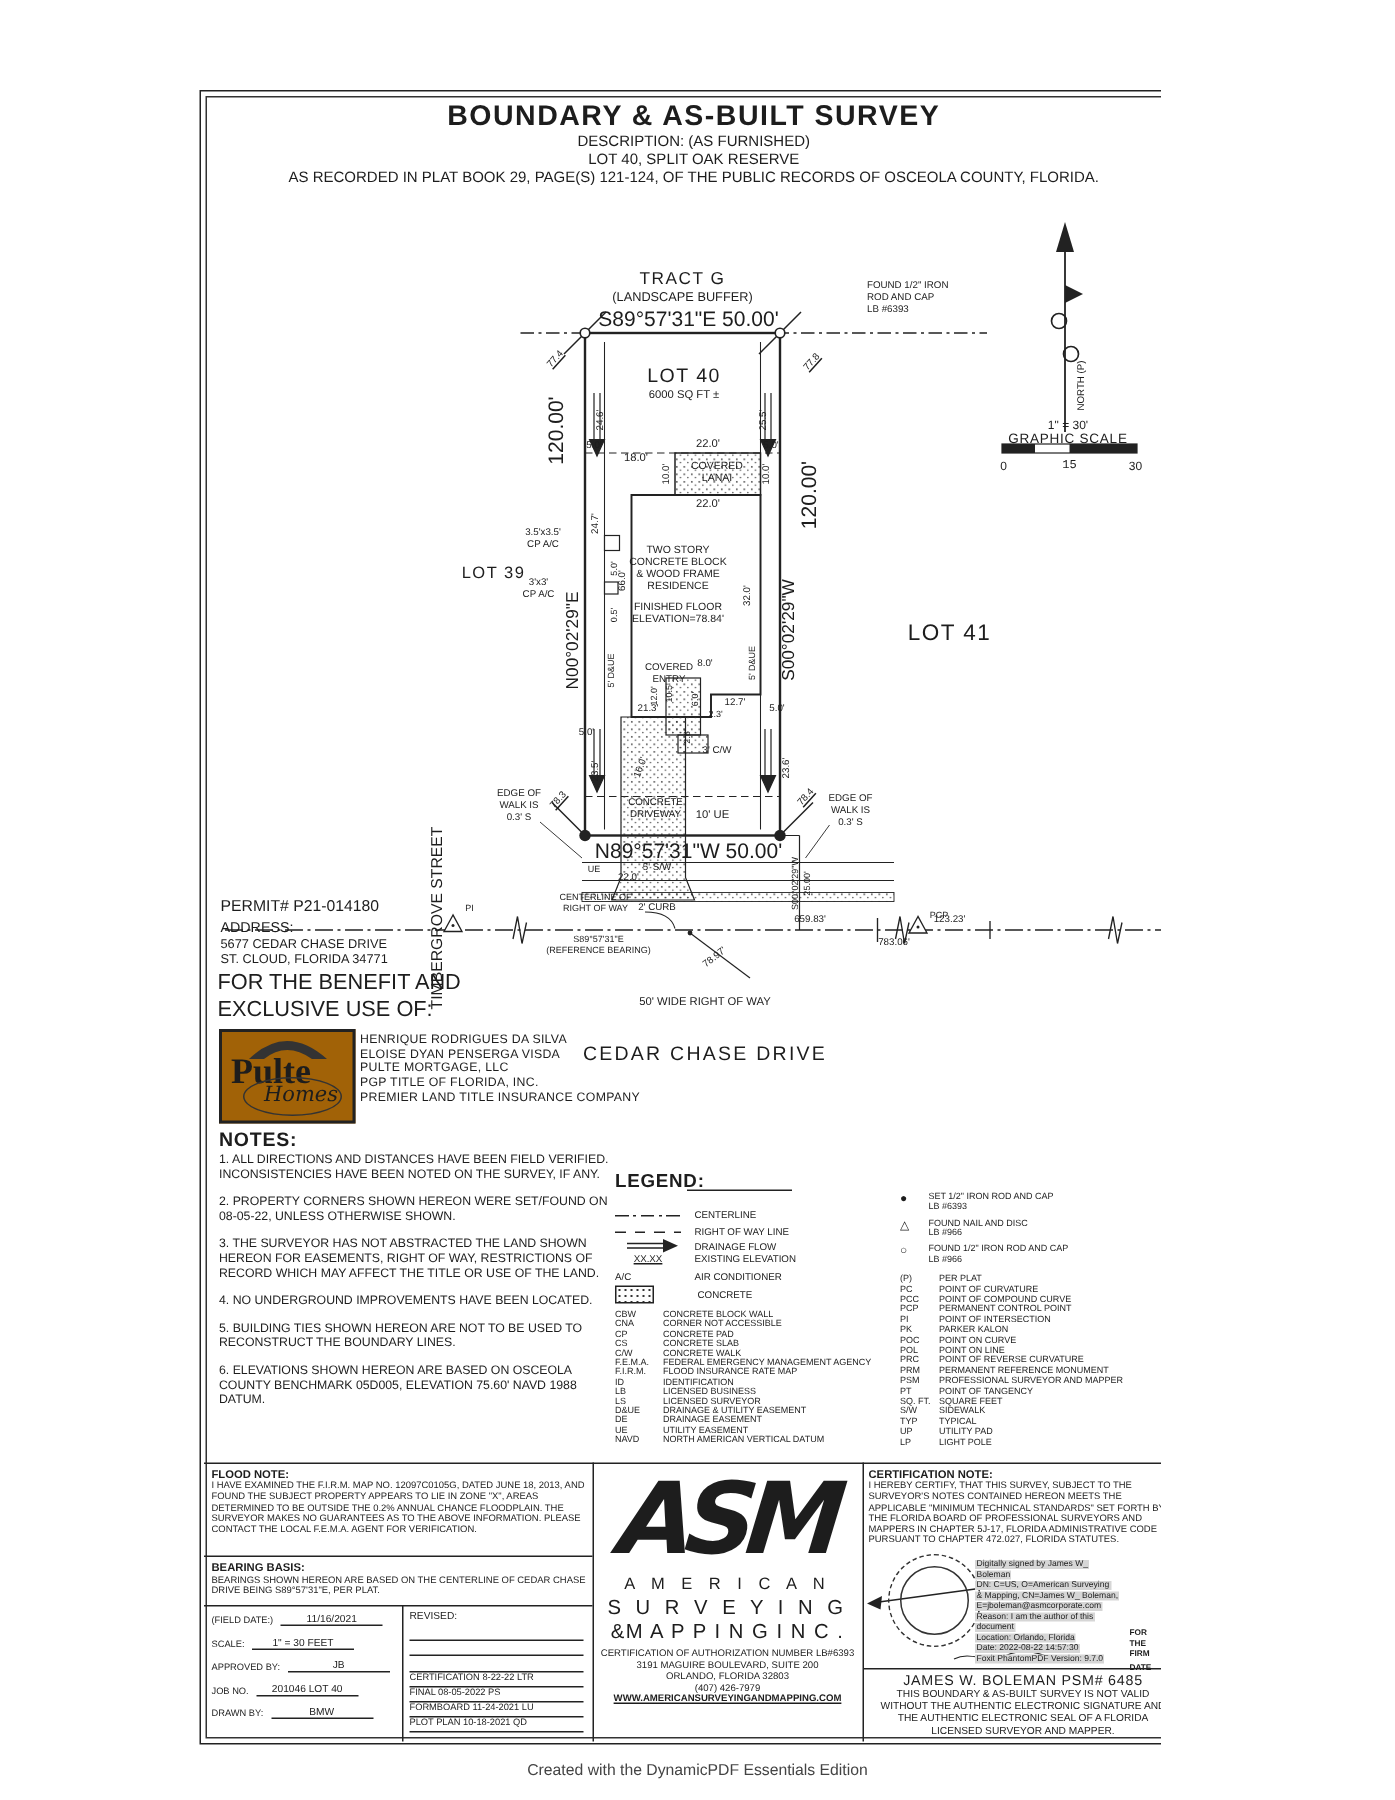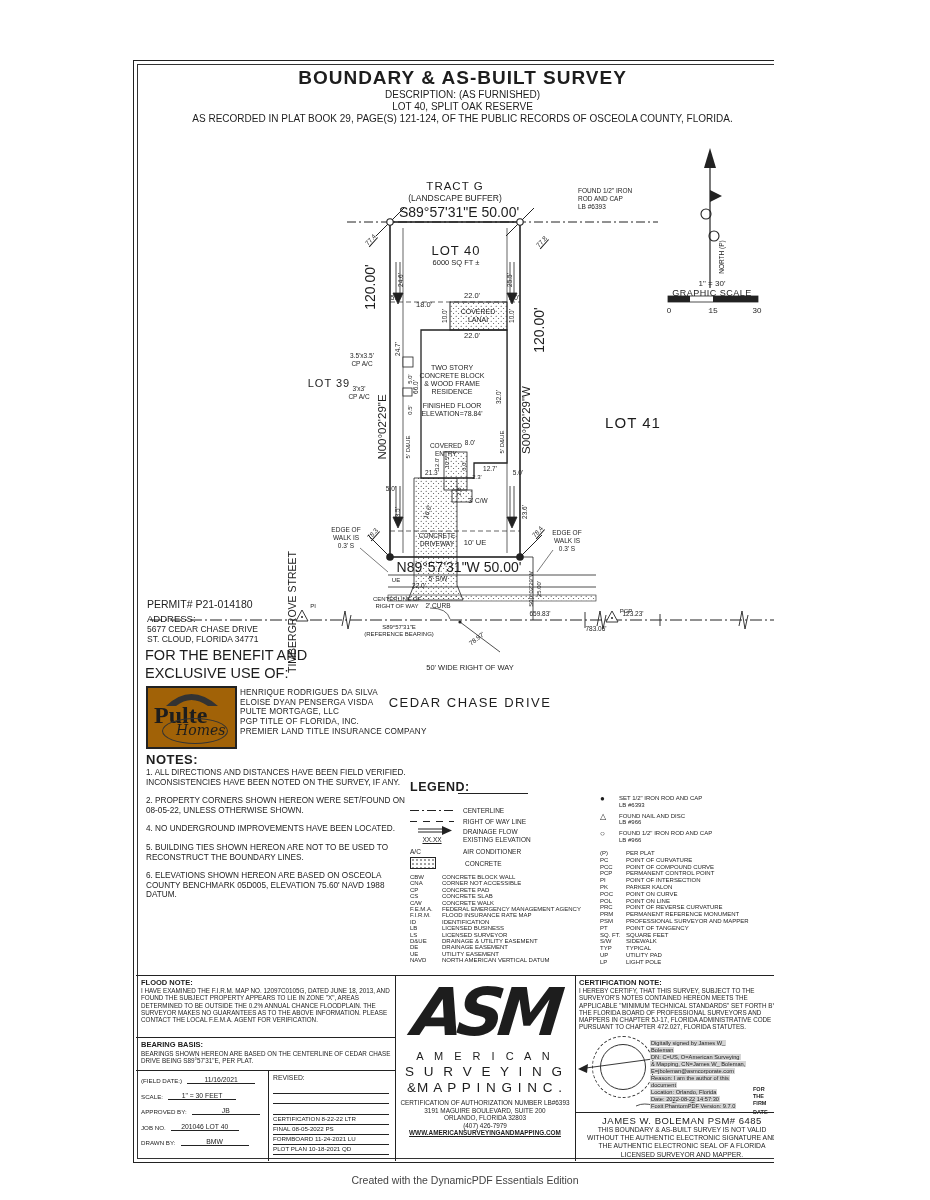--- a/index.html
+++ b/index.html
@@ -265,20 +265,21 @@
       <div class="ltext">ELOISE DYAN PENSERGA VISDA</div>
       <div class="ltext">PULTE MORTGAGE, LLC</div>
       <div class="ltext">PGP TITLE OF FLORIDA, INC.</div>
       <div class="ltext">PREMIER LAND TITLE INSURANCE COMPANY</div>
     </div>
 
   <div class="abs sec-h" style="left:146px;top:752px;font-size:13px;">NOTES:</div>
   <div class="abs notes-list" style="left:146px;top:768px;width:264px;font-size:8.2px;line-height:9.6px;">
       <div class="ltext">1. ALL DIRECTIONS AND DISTANCES HAVE BEEN FIELD VERIFIED. INCONSISTENCIES HAVE BEEN NOTED ON THE SURVEY, IF ANY.</div>
       <div class="ltext">2. PROPERTY CORNERS SHOWN HEREON WERE SET/FOUND ON 08-05-22, UNLESS OTHERWISE SHOWN.</div>
+      <div class="ltext">3. THE SURVEYOR HAS NOT ABSTRACTED THE LAND SHOWN HEREON FOR EASEMENTS, RIGHT OF WAY, RESTRICTIONS OF RECORD WHICH MAY AFFECT THE TITLE OR USE OF THE LAND.</div>
       <div class="ltext">4. NO UNDERGROUND IMPROVEMENTS HAVE BEEN LOCATED.</div>
       <div class="ltext">5. BUILDING TIES SHOWN HEREON ARE NOT TO BE USED TO RECONSTRUCT THE BOUNDARY LINES.</div>
       <div class="ltext">6. ELEVATIONS SHOWN HEREON ARE BASED ON OSCEOLA COUNTY BENCHMARK 05D005, ELEVATION 75.60' NAVD 1988 DATUM.</div>
     </div>
 
   <div class="abs sec-h" style="left:410px;top:780px;font-size:12.5px;">LEGEND:</div>
   <div class="abs" style="left:458px;top:793px;width:70px;border-top:0.9px solid #222;"></div>
 
   <div class="leg-sym-row" style="left:410px;top:807px;">
     <div style="width:44px;height:1.4px;background:repeating-linear-gradient(90deg,#222 0 9px,transparent 9px 12px,#222 12px 14px,transparent 14px 17px);"></div>

